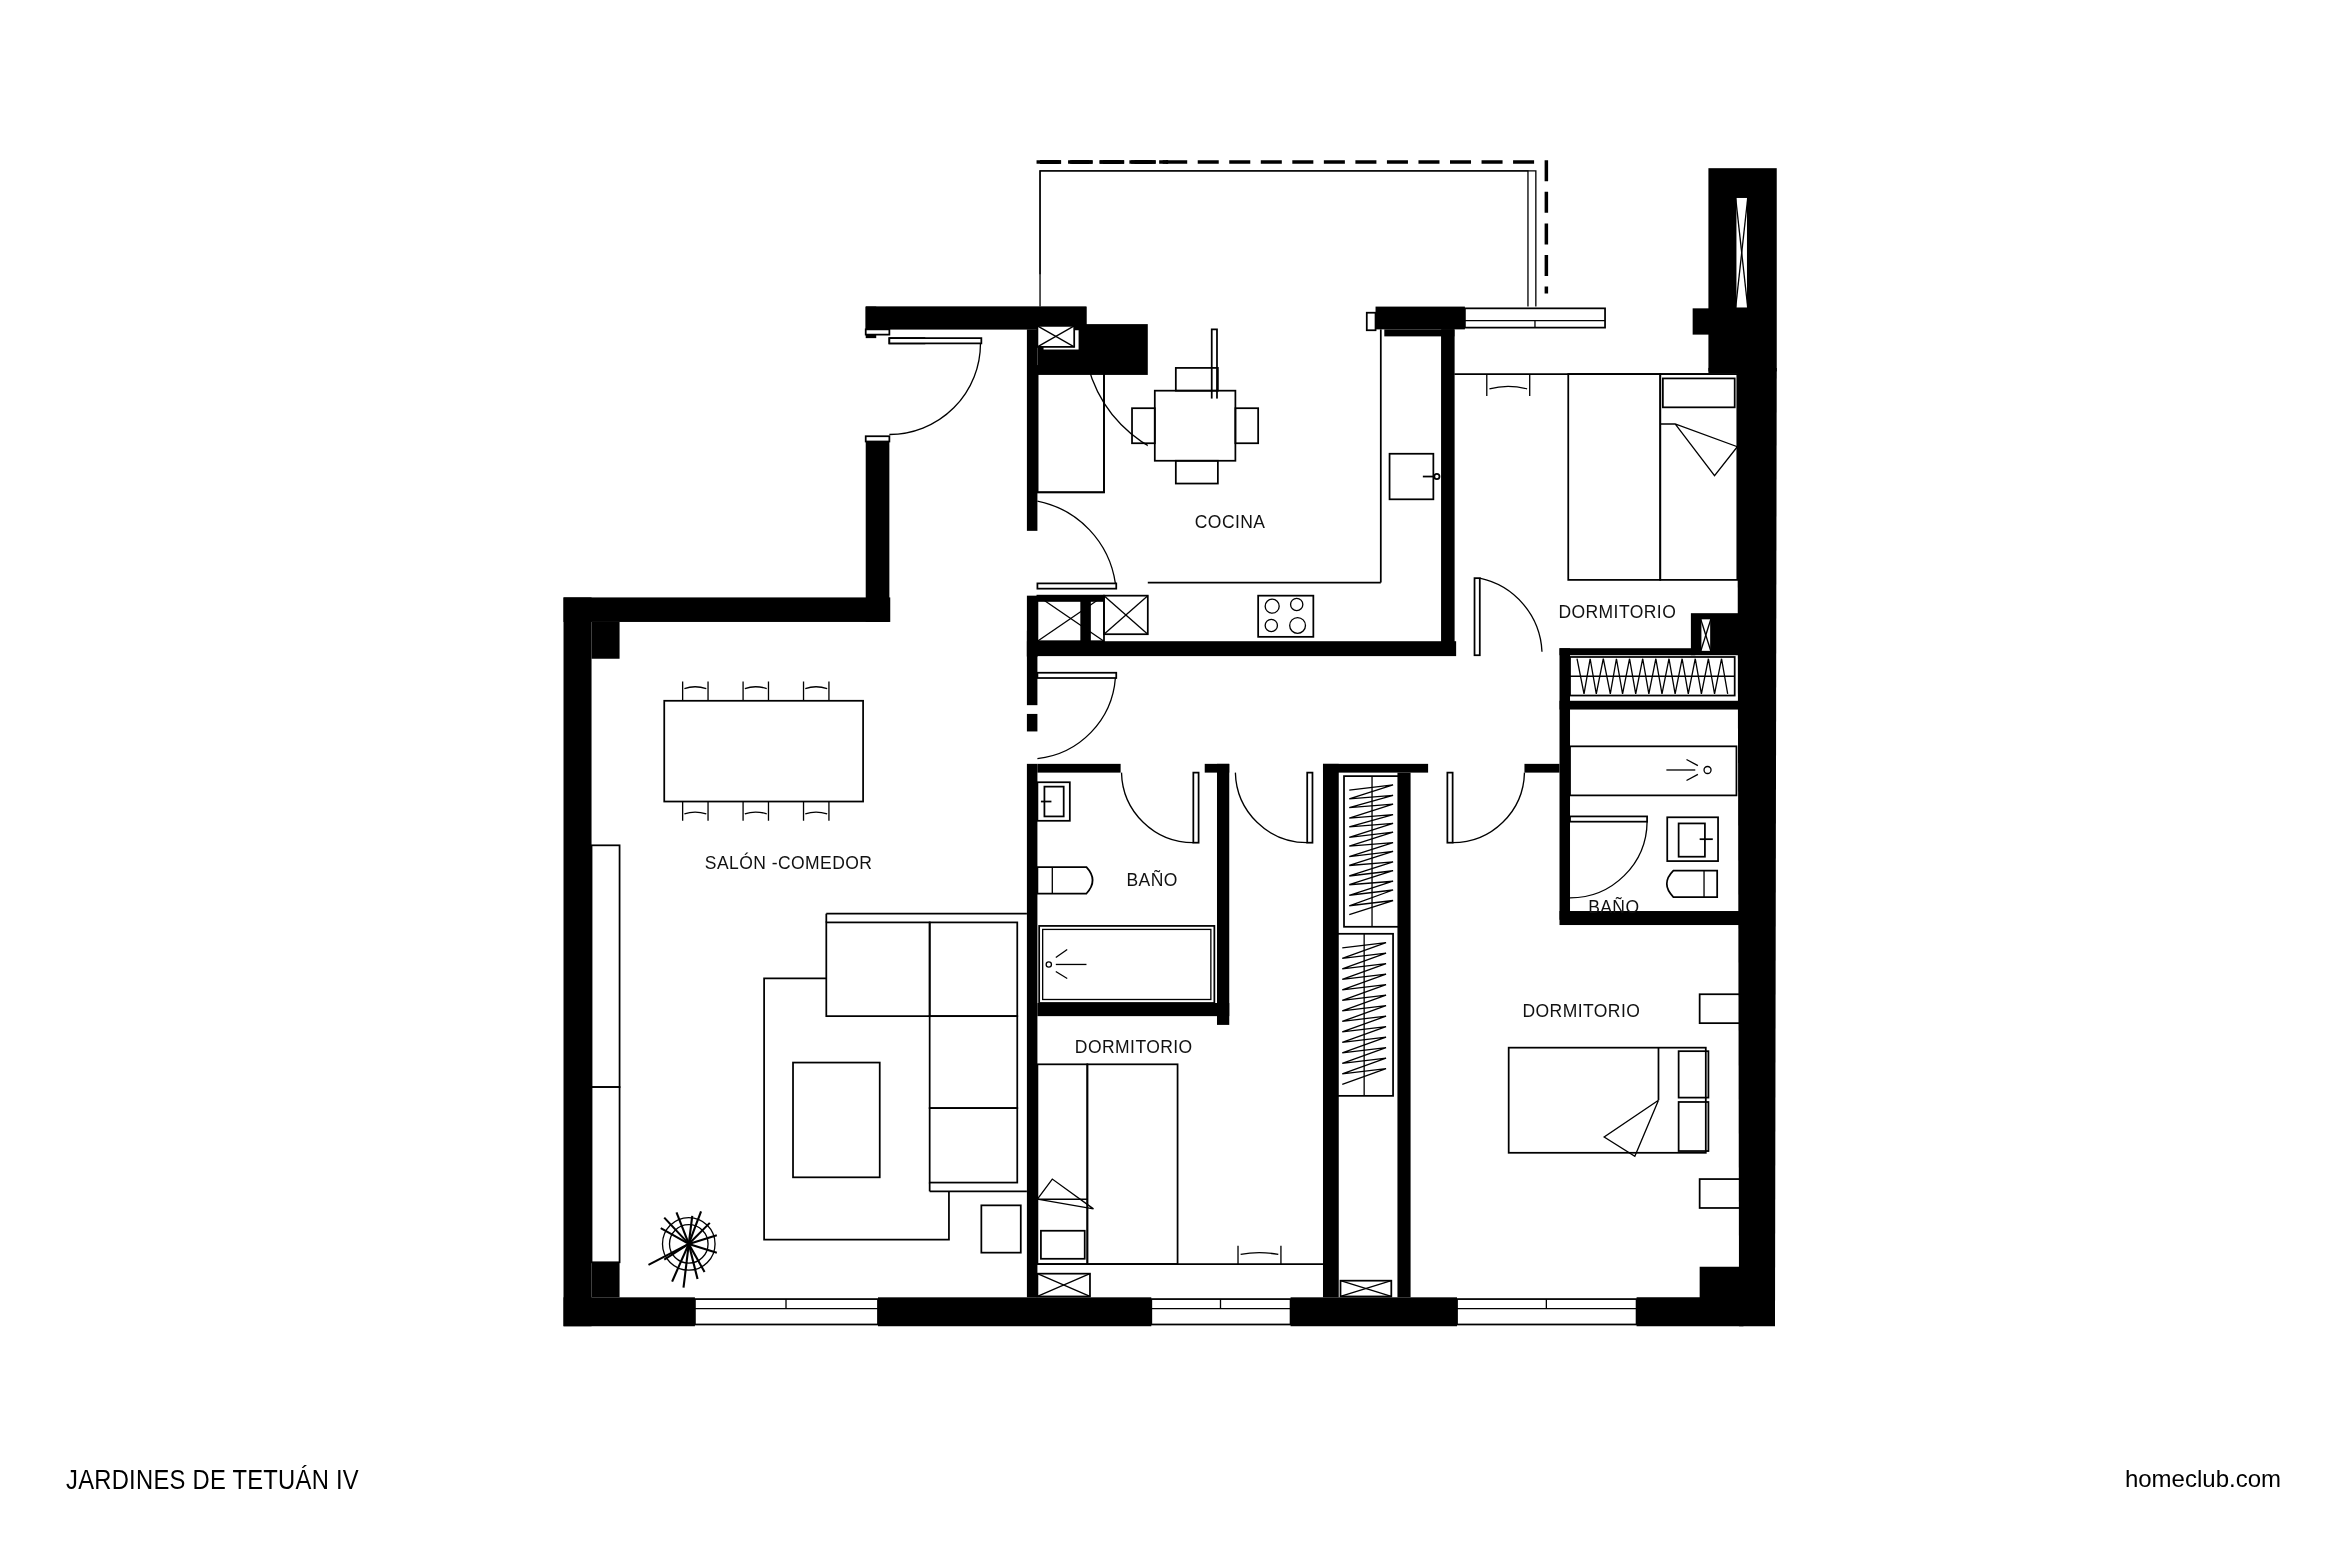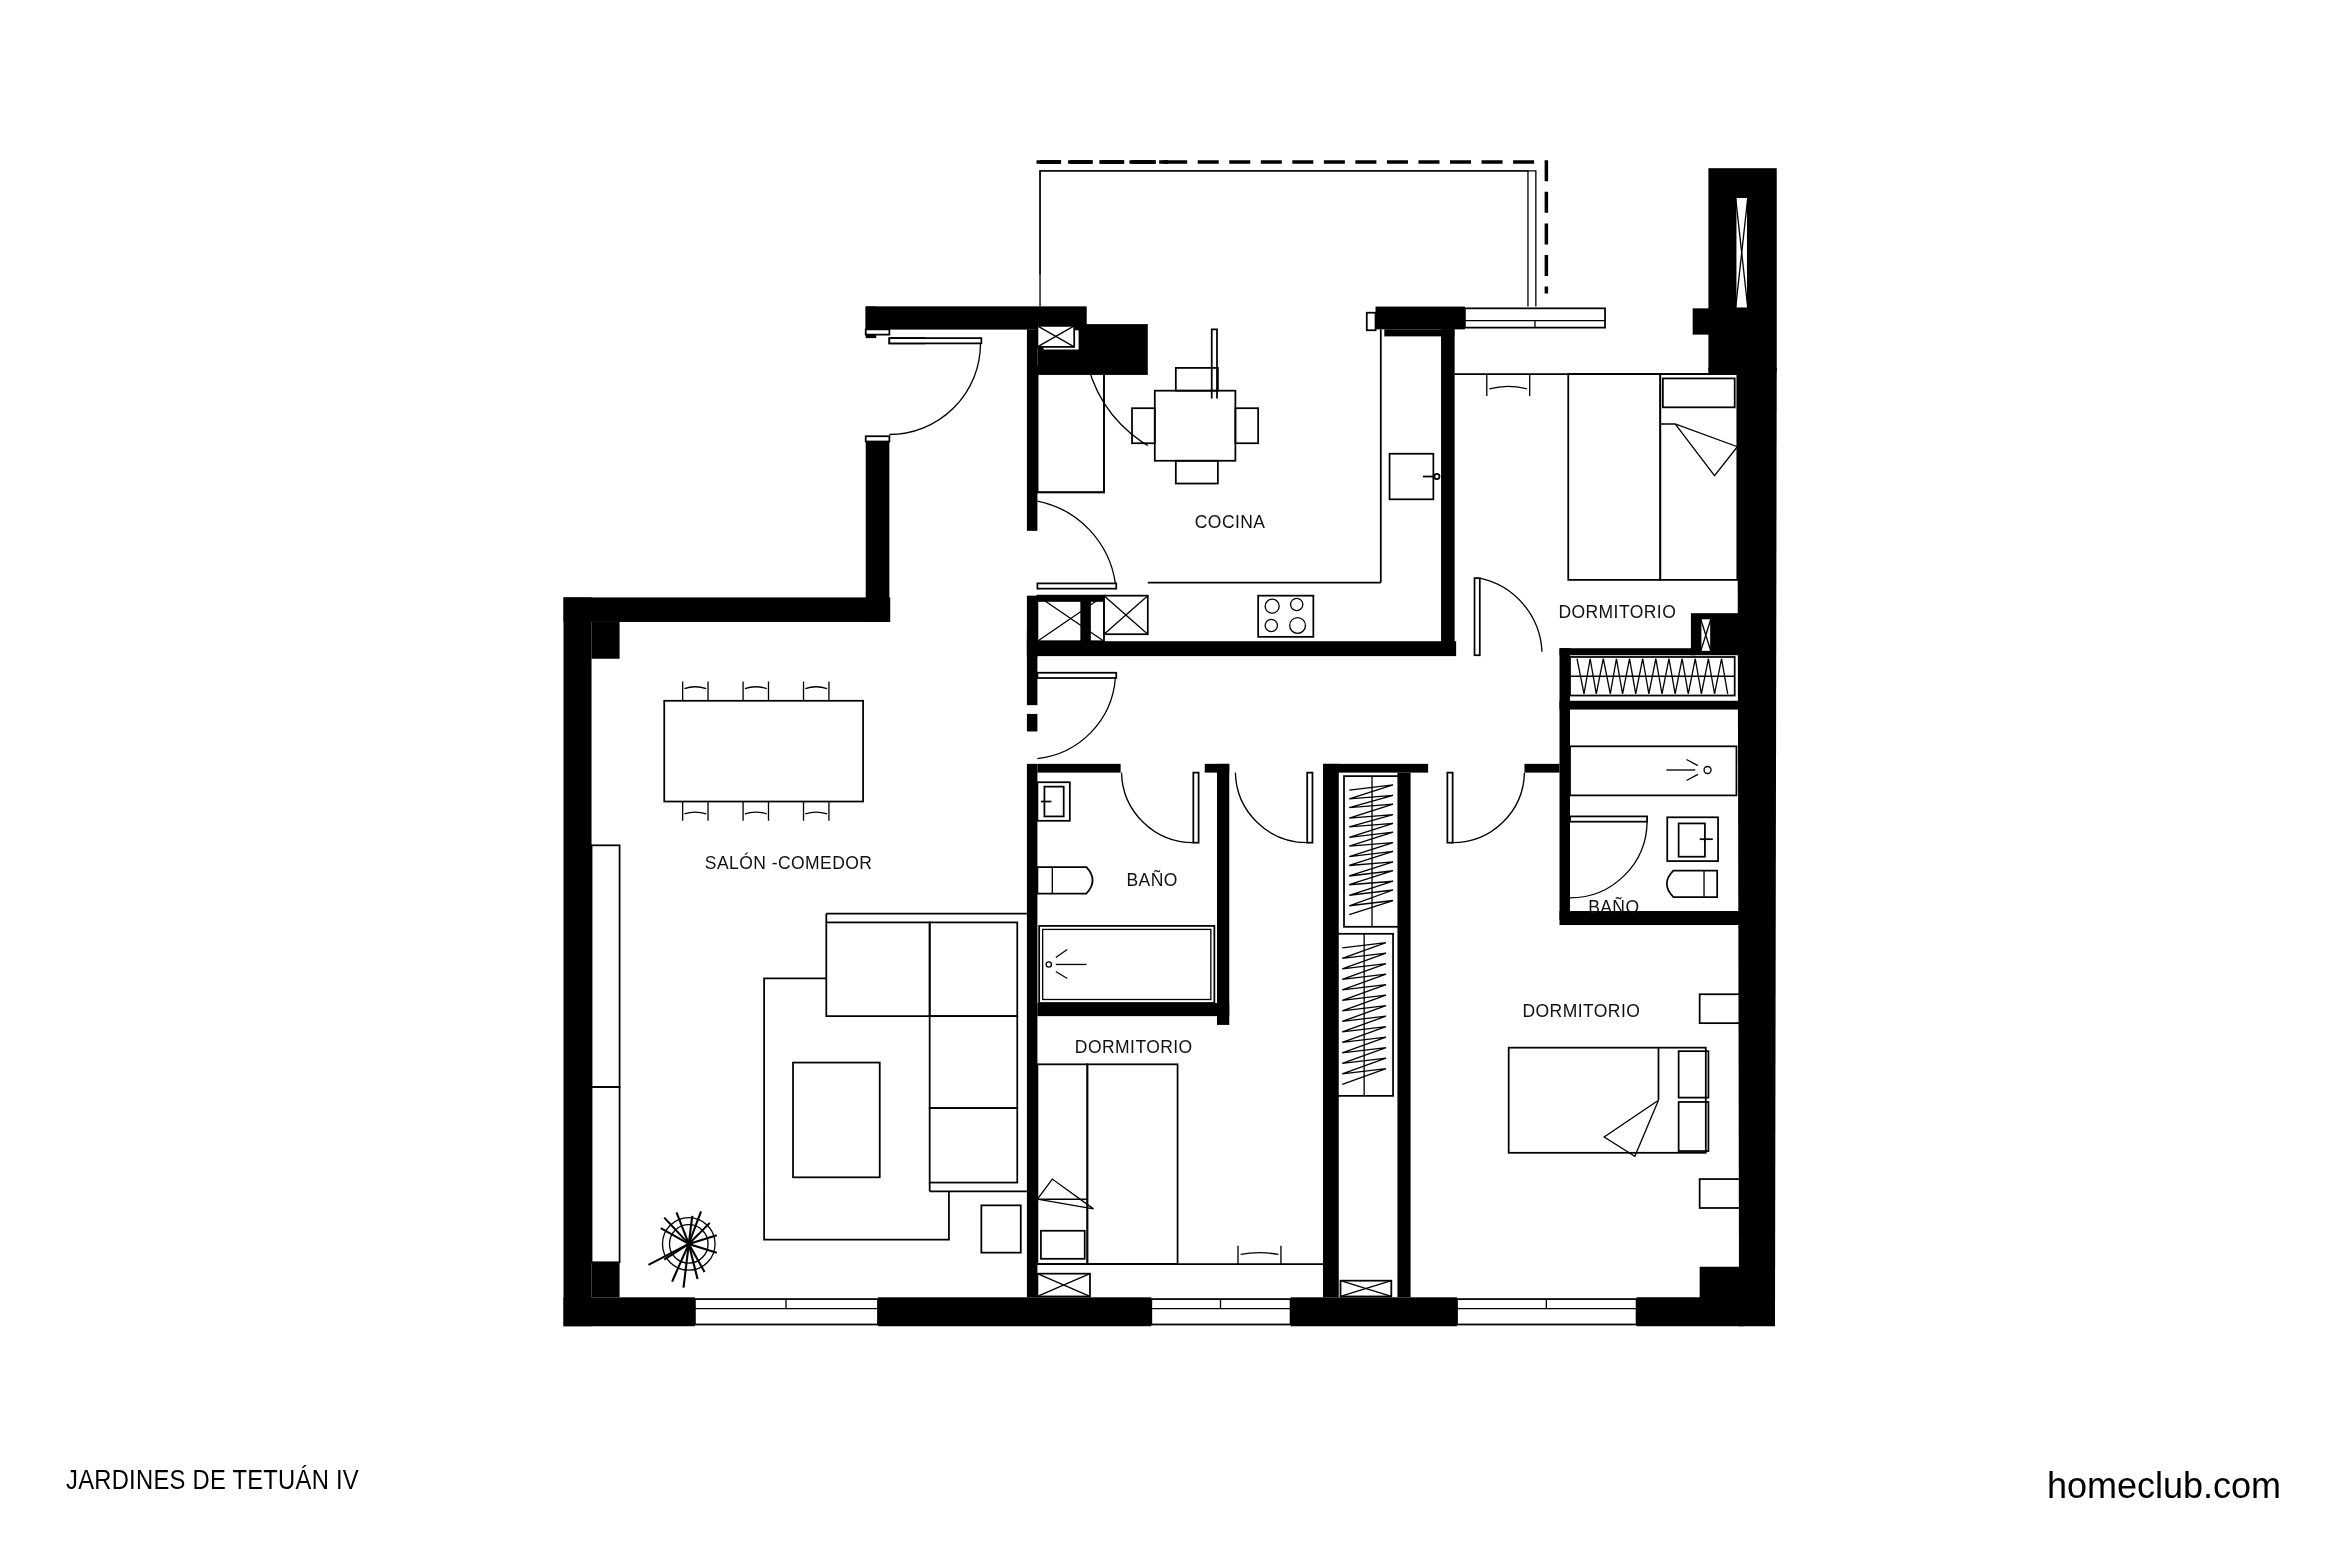--- a/index.html
+++ b/index.html
@@ -3,21 +3,21 @@
 <meta charset="utf-8">
 <style>
   html, body { margin: 0; padding: 0; background: #ffffff; }
   body { width: 2342px; height: 1561px; position: relative; overflow: hidden; font-family: "Liberation Sans", sans-serif; }
   #plan { position: absolute; left: 0; top: 0; width: 2342px; height: 1561px; }
   .wall { fill: #000; }
   .ln { fill: none; stroke: #000; stroke-width: 2; }
   .lnt { fill: none; stroke: #000; stroke-width: 1.5; }
   .fill-w { fill: #fff; stroke: #000; stroke-width: 2; }
   .footer-left { position: absolute; left: 66px; top: 1465px; font-family: "Liberation Sans", sans-serif; font-size: 27px; color: #000; letter-spacing: 0.3px; transform: scaleX(0.88); transform-origin: left; }
-  .footer-right { position: absolute; right: 61px; top: 1465px; font-family: "Liberation Sans", sans-serif; font-size: 36px; color: #000; }
+  .footer-right { position: absolute; right: 61px; top: 1465px; font-family: "Liberation Sans", sans-serif; font-size: 24px; color: #000; }
 </style>
 </head>
 <body>
 
 <svg id="plan" viewBox="0 0 2673 1782" xmlns="http://www.w3.org/2000/svg">
 
   <g>
     <polyline class="lnt" points="1187,313 1187,195 1744,195 1744,350"></polyline>
     <polyline points="1187,185 1333,185 1333,185 1333,185" style="display:none"></polyline>
     <line x1="1187" y1="185" x2="1333" y2="185" stroke="#000" stroke-width="4" stroke-dasharray="22,12"></line>

